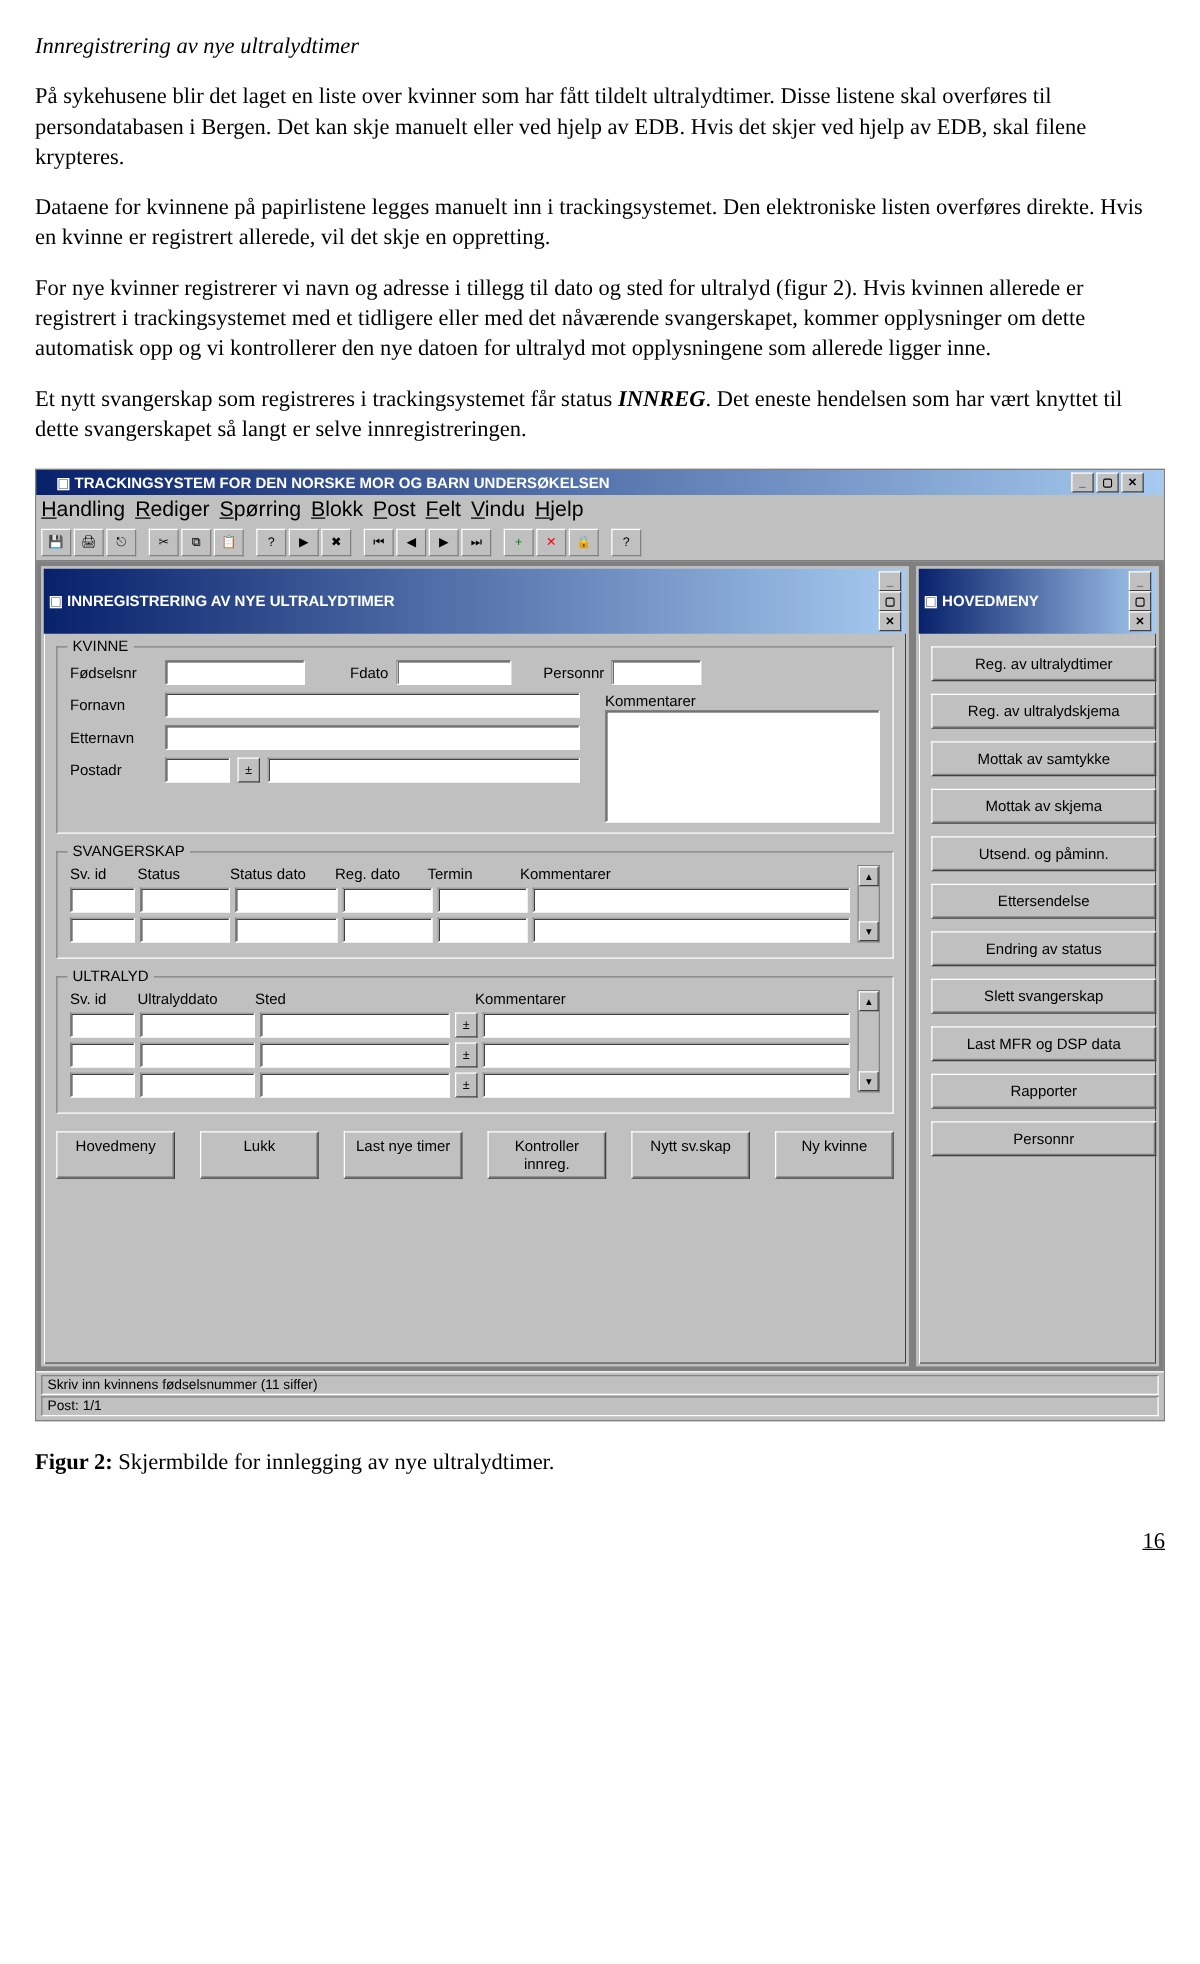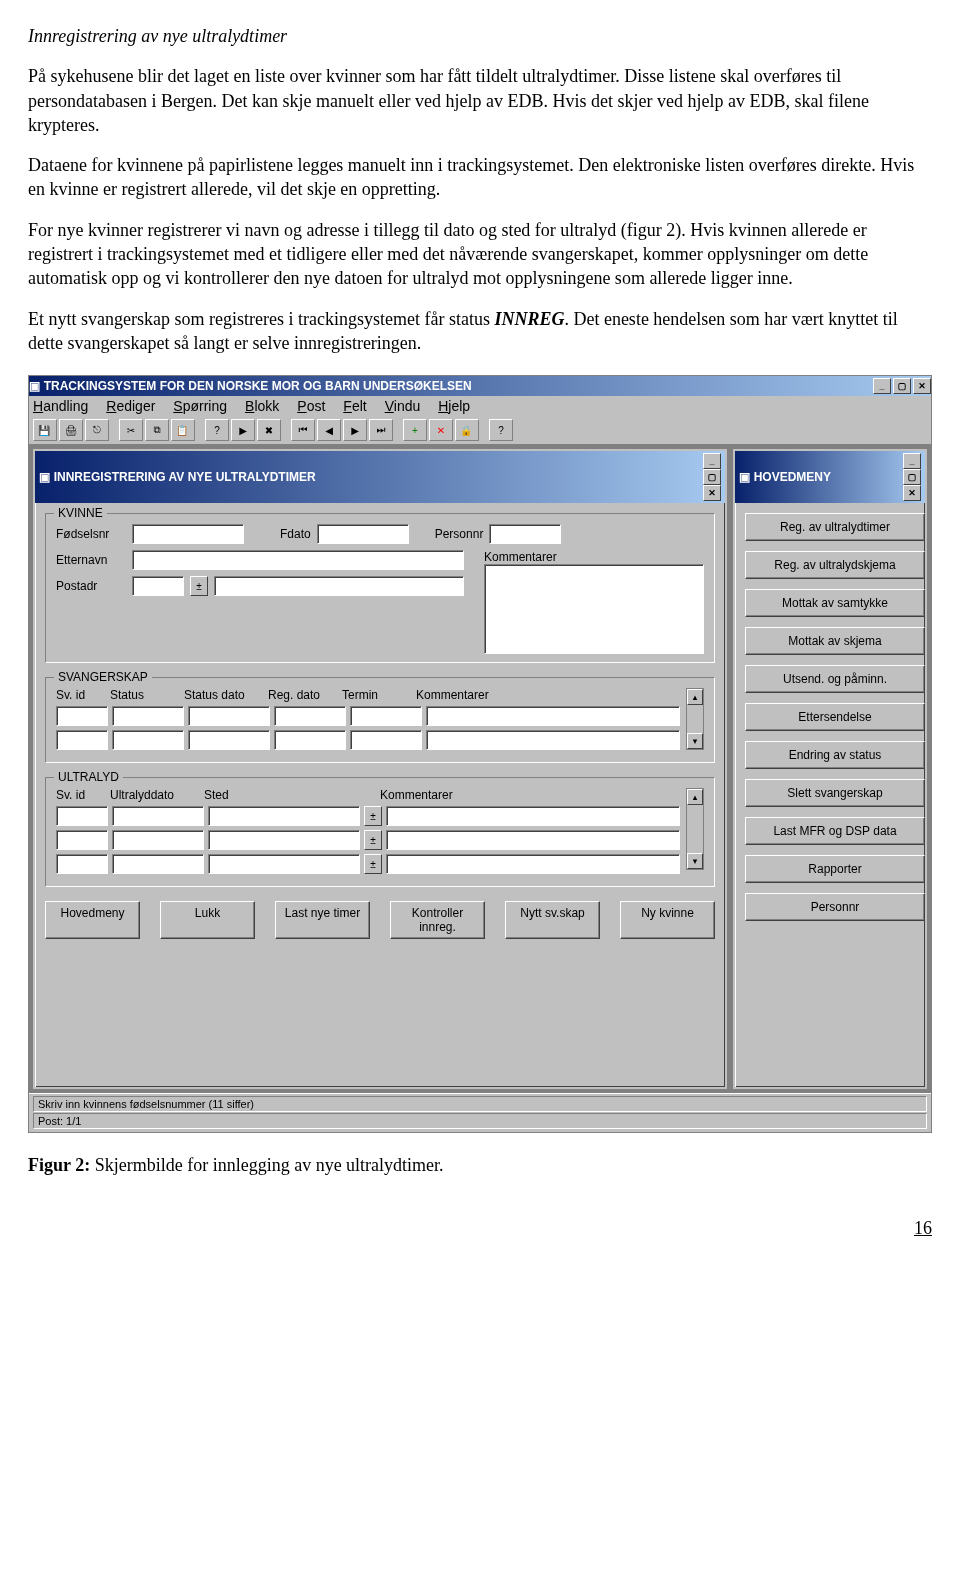--- a/index.html
+++ b/index.html
@@ -1,23 +1,23 @@
 <!DOCTYPE html>
 <html><head>
 <meta charset="utf-8">
 <style>
   body { font-family: "Times New Roman", serif; font-size: 18px; margin: 0; padding: 24px 28px; color: #000; background: #fff; }
   .italic { font-style: italic; }
   .bold-italic { font-weight: bold; font-style: italic; }
   p { margin: 0 0 16px 0; line-height: 1.35; }
   .screenshot { margin: 20px 0; border: 1px solid #808080; background: #b8b8b8; font-family: "MS Sans Serif", Tahoma, Arial, sans-serif; font-size: 12px; color: #000; }
-  .titlebar { background: linear-gradient(to right, #08216b, #a6caf0); color: #fff; display: flex; align-items: center; justify-content: space-between; padding: 2px 0; font-weight: bold; font-size: 12px; }
+  .titlebar { background: linear-gradient(to right, #08216b, #a6caf0); color: #fff; display: flex; align-items: center; justify-content: space-between; padding: 2px 16px; font-weight: bold; font-size: 12px; }
   .titlebar .btns { display: flex; gap: 2px; }
   .winbtn { width: 16px; height: 14px; background: #c0c0c0; border: 1px solid #fff; border-right-color: #404040; border-bottom-color: #404040; display: flex; align-items: center; justify-content: center; font-size: 9px; color: #000; cursor: default; }
-  .menubar { background: #c0c0c0; padding: 2px 4px; display: flex; gap: 18px; font-size: 14px; }
+  .menubar { background: #c0c0c0; padding: 2px 4px; display: flex; gap: 8px; font-size: 17px; }
   .menubar span { cursor: default; }
   .menubar span u { text-decoration: underline; }
   .toolbar { background: #c0c0c0; padding: 3px 4px; display: flex; gap: 2px; border-bottom: 1px solid #808080; }
   .tbbtn { width: 22px; height: 20px; border: 1px solid #fff; border-right-color: #808080; border-bottom-color: #808080; background: #c0c0c0; display: flex; align-items: center; justify-content: center; font-size: 10px; }
   .tbsep { width: 6px; }
   .mdi-area { background: #808080; padding: 4px; display: flex; gap: 6px; min-height: 640px; }
   .childwin { background: #c0c0c0; border: 2px solid #c0c0c0; box-shadow: inset 1px 1px #fff, inset -1px -1px #404040; display: flex; flex-direction: column; }
   .childwin.left { flex: 1; }
   .childwin.right { width: 190px; }
   .child-title { background: linear-gradient(to right, #08216b, #a6caf0); color: #fff; font-weight: bold; font-size: 12px; padding: 2px 4px; display: flex; justify-content: space-between; align-items: center; }
@@ -116,20 +116,24 @@
             <span class="lbl" style="width:70px;">Fødselsnr</span>
             <div class="inp" style="width:110px;"></div>
             <span class="lbl" style="margin-left:30px;">Fdato</span>
             <div class="inp" style="width:90px;"></div>
             <span class="lbl" style="margin-left:20px;">Personnr</span>
             <div class="inp" style="width:70px;"></div>
           </div>
           <div style="display:flex; gap:20px;">
             <div style="flex:1;">
               <div class="row">
+                  <span class="lbl" style="width:70px;">Fornavn</span>
+                  <div class="inp" style="flex:1;"></div>
+                </div>
+              <div class="row">
                   <span class="lbl" style="width:70px;">Etternavn</span>
                   <div class="inp" style="flex:1;"></div>
                 </div>
               <div class="row">
                   <span class="lbl" style="width:70px;">Postadr</span>
                   <div class="inp" style="width:50px;"></div>
                   <div class="dropbtn">±</div>
                   <div class="inp" style="flex:1;"></div>
                 </div>
             </div>

